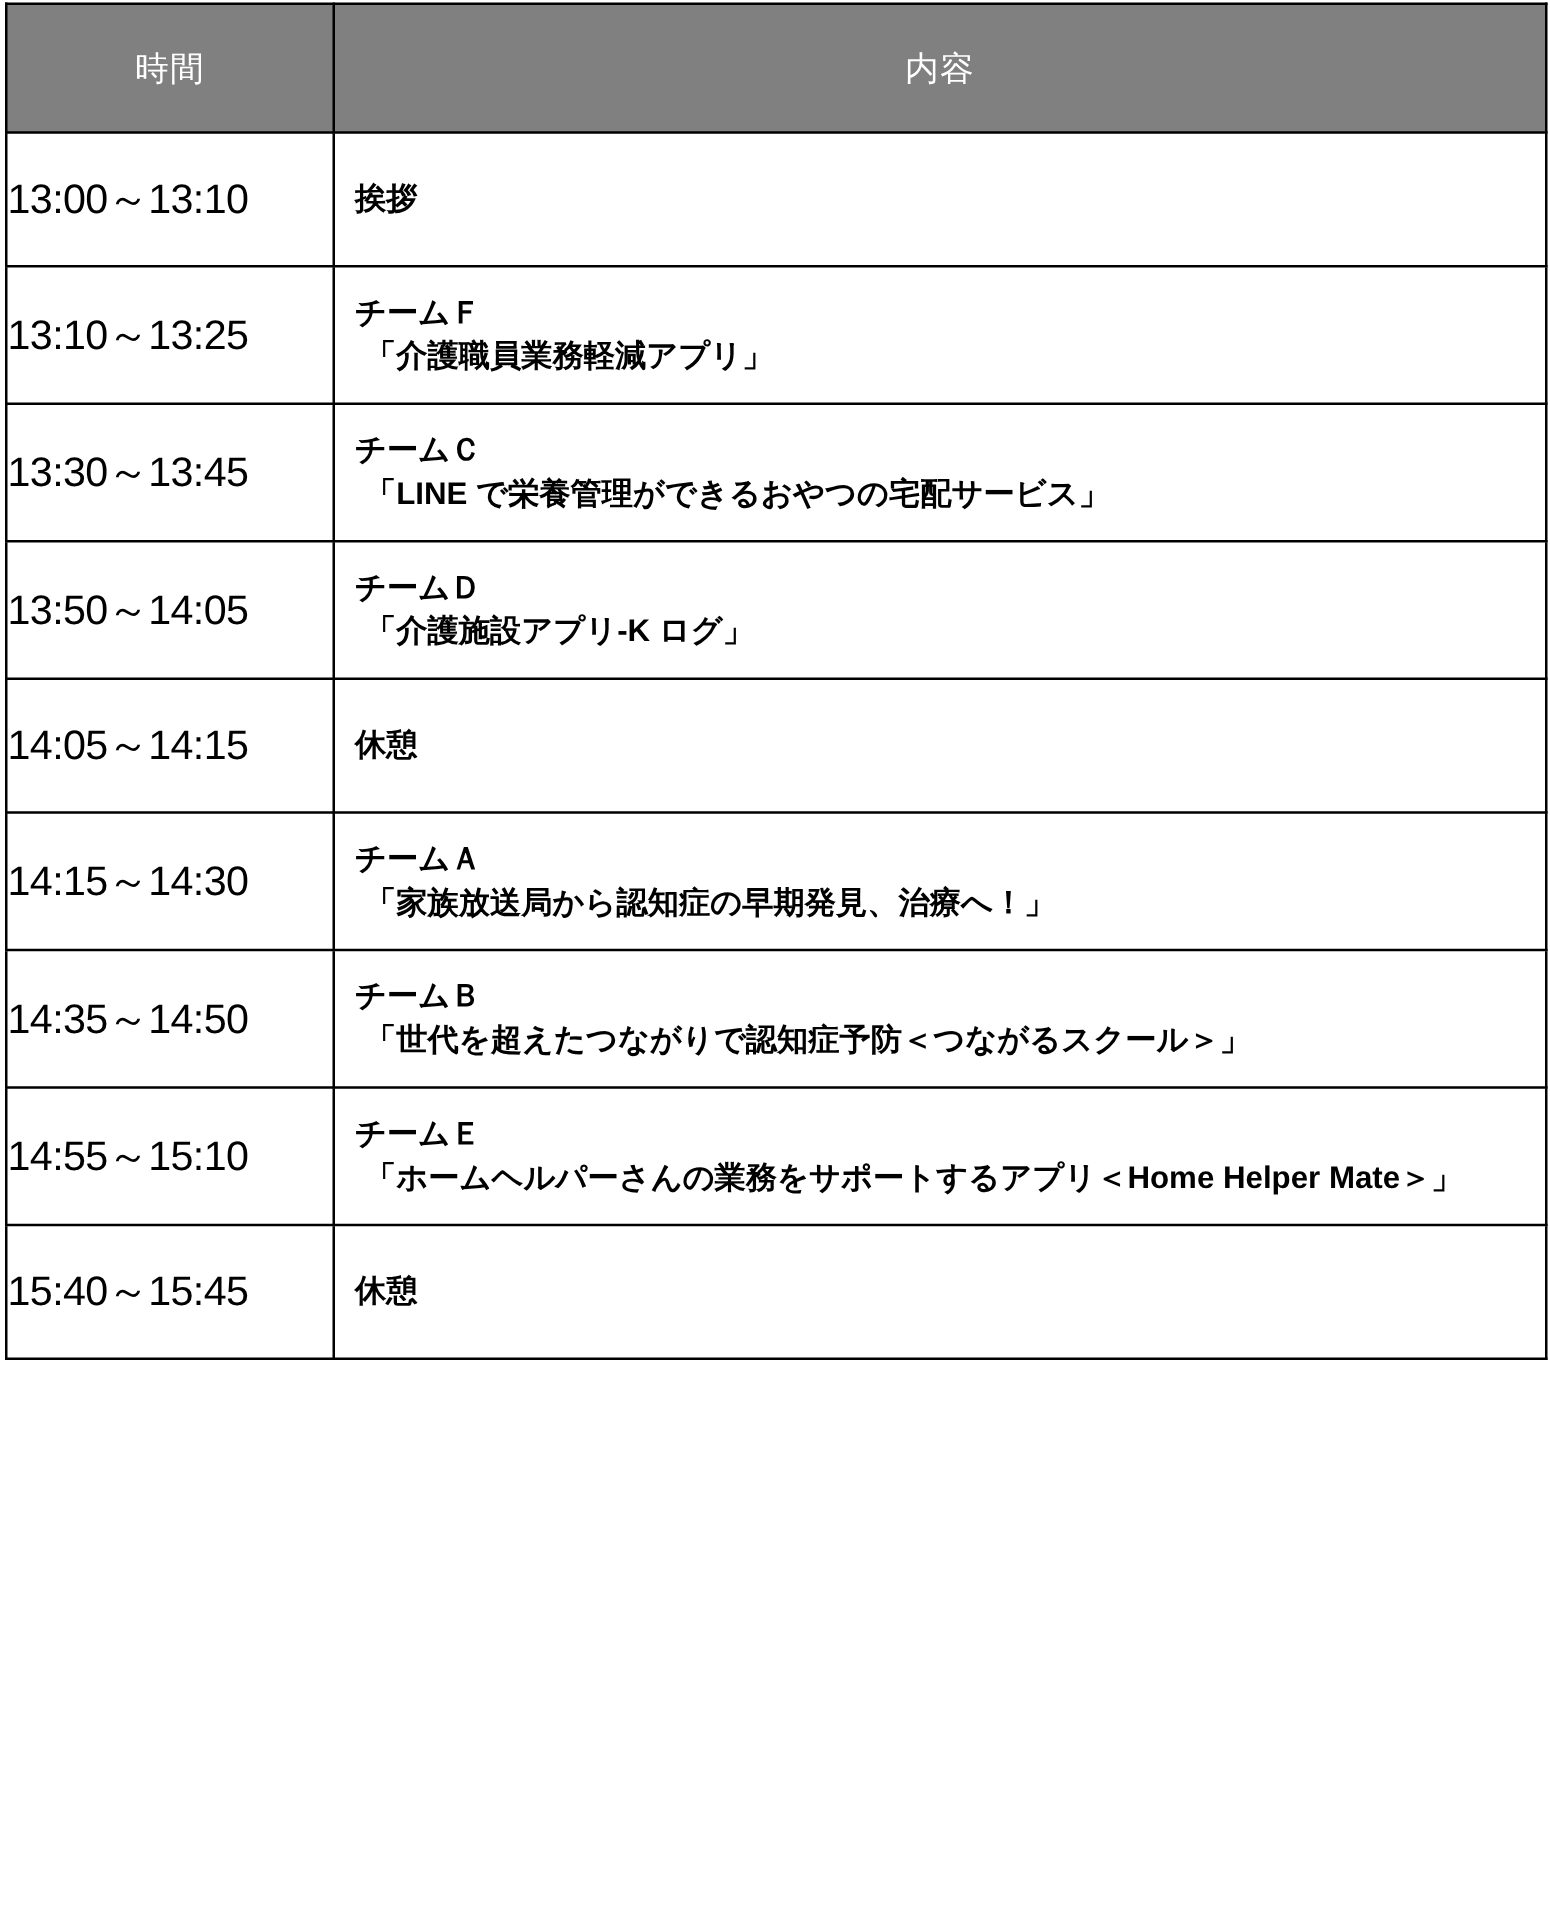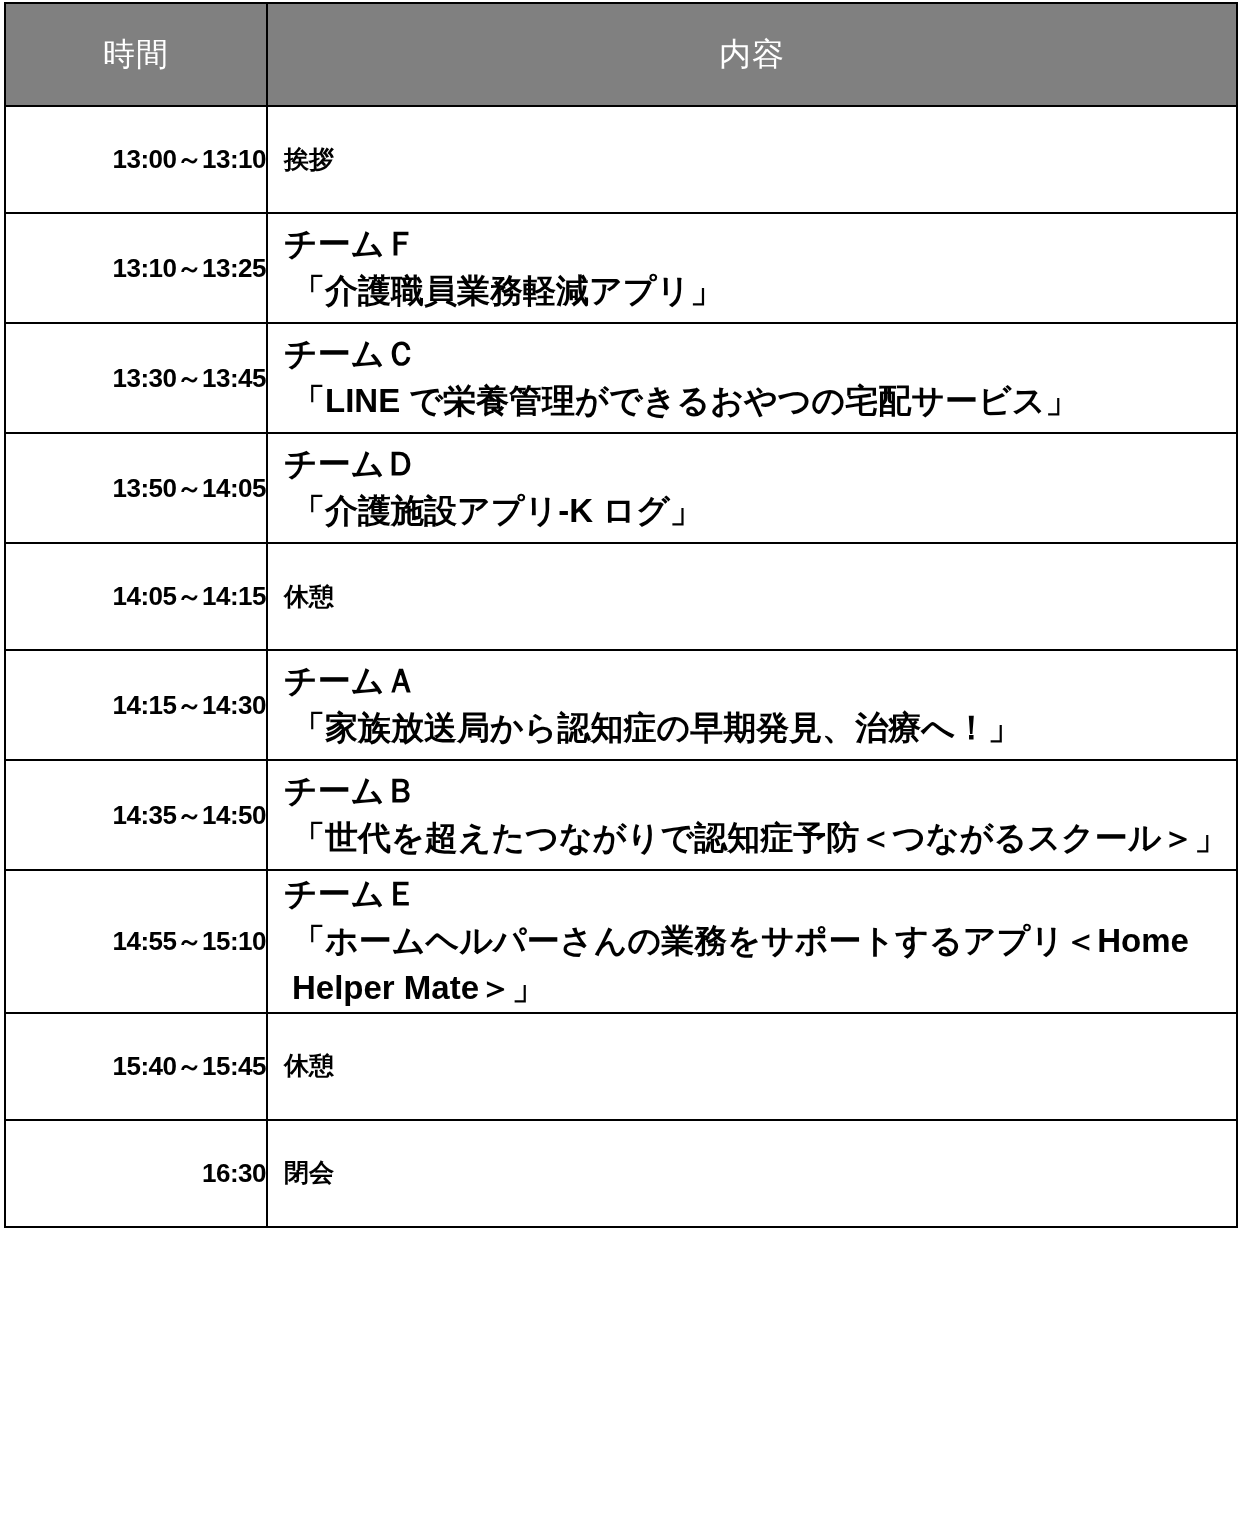--- a/index.html
+++ b/index.html
@@ -32,36 +32,36 @@
   table.schedule th,
   table.schedule td {
     border: 2px solid #000000;
     vertical-align: middle;
     padding: 0;
   }
   table.schedule thead th {
     background: #808080;
     color: #ffffff;
     font-weight: 400;
-    font-size: 32px;
+    font-size: 27px;
     height: 101px;
     text-align: center;
     letter-spacing: 1px;
   }
   td.time {
-    text-align: right;
-    font-size: 26px;
-    font-weight: 700;
+    text-align: left;
+    font-size: 33px;
+    font-weight: 400;
     letter-spacing: -0.5px;
     white-space: nowrap;
   }
   td.content {
     text-align: left;
     padding: 0 10px 0 18px;
-    font-size: 33px;
+    font-size: 25px;
     font-weight: bold;
     line-height: 1.42;
   }
   td.content .line1 { display: block; margin-left: 16px; }
   td.content .line2 { display: block; padding-left: 24px; }
   td.content.single {
     font-size: 25px;
   }
   tr.r-single td { height: 105px; }
   tr.r-double td { height: 108px; }
@@ -148,22 +148,16 @@
 
       <tr class="r-single">
         <td class="time">15:40～15:45</td>
         <td class="content single">
           <span class="line1">休憩</span>
         </td>
       </tr>
 
 
 
-      <tr class="r-single">
-        <td class="time">16:30</td>
-        <td class="content single">
-          <span class="line1">閉会</span>
-        </td>
-      </tr>
 
     </tbody>
   </table>
 </div>
 
 </body></html>

